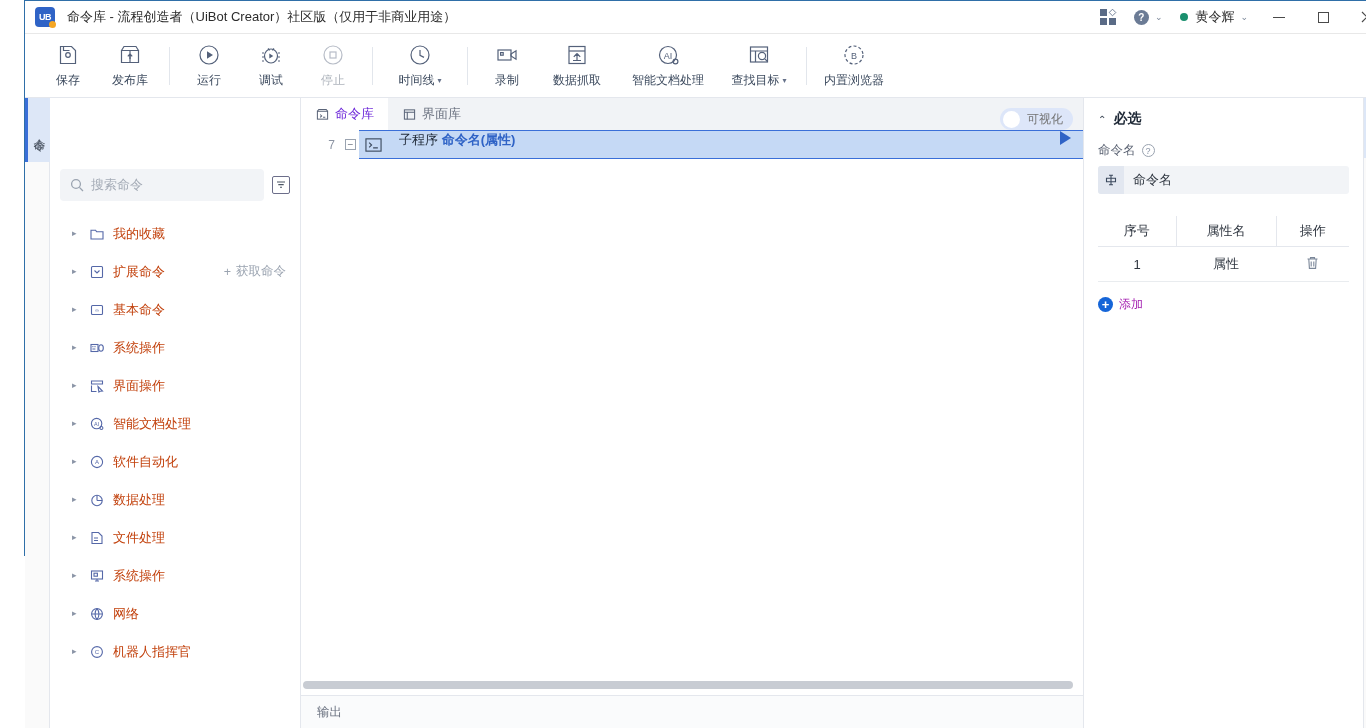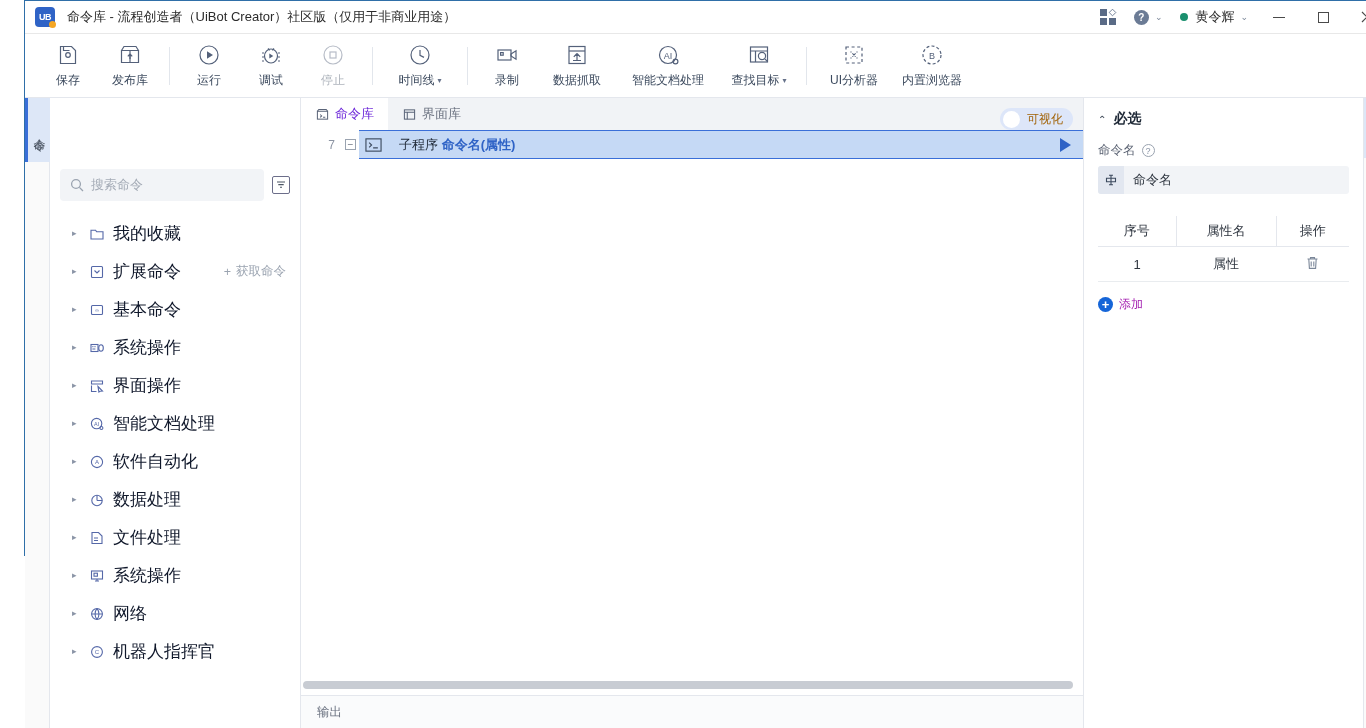--- a/index.html
+++ b/index.html
@@ -74,43 +74,43 @@
   .search-row { display:flex; align-items:center; padding:12px 10px 8px 10px; gap:8px; }
   .search-box { flex:1; height:32px; background:#f2f4f7; border-radius:4px;
                 display:flex; align-items:center; padding:0 10px; gap:7px; }
   .search-ph { font-size:13px; color:#a4abb6; }
   .filter-btn { width:18px; height:18px; border:1px solid #6c6e8a; border-radius:2px;
                 display:flex; align-items:center; justify-content:center; }
   .tree { padding-top:6px; overflow:hidden; }
   .tree-row { height:38px; display:flex; align-items:center; padding-left:22px; gap:8px; cursor:default; }
   .arrow { width:9px; color:#8a94a6; font-size:9px; line-height:1; }
   .tree-ico { width:16px; height:16px; display:flex; align-items:center; justify-content:center; color:#5568a8; }
-  .tree-label { font-size:17px; color:#0f172a; }
+  .tree-label { font-size:13px; color:#c2410c; }
   .get-cmd { margin-left:auto; margin-right:14px; display:flex; align-items:center; gap:5px;
              font-size:12.5px; color:#9aa3b0; }
 
   
   .center { flex:1; display:flex; flex-direction:column; background:#fff; min-width:0; }
   .tabbar { height:32px; background:#f1f3f6; display:flex; align-items:flex-end; }
   .etab { height:32px; display:flex; align-items:center; gap:6px; padding:0 14px;
           font-size:13px; color:#6b7280; }
   .etab.active { background:#fff; color:#6d28d9; }
   .etab-ico { width:14px; height:14px; display:flex; align-items:center; justify-content:center; color:#5a6478; }
   .tabbar-right { margin-left:auto; padding-right:10px; display:flex; align-items:center; }
   .vis-toggle { display:flex; align-items:center; gap:7px; background:#dde6f9; border-radius:12px;
                 height:22px; padding:0 10px 0 3px; }
   .vis-knob { width:17px; height:17px; border-radius:50%; background:#fff; }
-  .vis-label { font-size:12px; color:#a16207; }
+  .vis-label { font-size:12px; color:#737373; }
   .editor { flex:1; position:relative; overflow:hidden; background:#fff; }
   .code-row { display:flex; align-items:center; height:29px; }
   .ln { width:40px; text-align:right; font-size:12px; color:#8c94a3; padding-right:6px; }
   .fold { width:18px; display:flex; align-items:center; justify-content:center; }
   .fold i { width:11px; height:11px; border:1px solid #9aa3b0; display:flex;
             align-items:center; justify-content:center; font-size:10px; color:#6b7280; line-height:9px; }
-  .stmt { flex:1; height:29px; display:flex; align-items:center;
+  .stmt { flex:1; height:29px; display:flex; 
           background:#c5d9f5; border-top:1px solid #3a6fd8; border-bottom:1px solid #3a6fd8;
           padding-right:12px; }
   .stmt-ico { width:28px; display:flex; align-items:center; justify-content:center; }
   .stmt-text { font-size:13px; color:#1f2937; margin-left:12px; }
   .stmt-text b { color:#2f63c6; font-weight:bold; }
   .run-tri { margin-left:auto; width:0; height:0; border-left:11px solid #2f63c6;
              border-top:7px solid transparent; border-bottom:7px solid transparent; }
   .hscroll-wrap { height:14px; background:#fff; padding:0 8px 4px 0; }
   .hscroll { height:8px; background:#c8ccd3; border-radius:4px; margin-left:2px; width:770px; }
   .outputbar { height:34px; border-top:1px solid #e4e7ed; background:#fafbfc;
@@ -309,30 +309,20 @@
             <path d="M17.8 15.8 20.5 18.5"></path>
         </svg>
       </span>
       <span class="tb-label">
         <span>查找目标</span><span class="dd-caret">▾</span>
       </span>
     </div>
 
     <div class="tb-sep"></div>
 
-    <div class="tb-item wide">
-      <span class="tb-ico">
-        <svg width="24" height="24" viewBox="0 0 24 24" fill="none" stroke="currentColor" stroke-width="1.2">
-          <rect x="4" y="4" width="16" height="16" stroke-dasharray="3 2.6"></rect>
-          <path d="M9 9.5 9 9 h.6M15 9.5 15 9h-.6M9 14.5 9 15h.6M15 14.5 15 15h-.6"></path>
-          <path d="M10.4 10.4 13.6 13.6M13.6 10.4 10.4 13.6" stroke-width="1.1"></path>
-        </svg>
-      </span>
-      <span class="tb-label">UI分析器</span>
-    </div>
 
     <div class="tb-item wide">
       <span class="tb-ico">
         <svg width="24" height="24" viewBox="0 0 24 24" fill="none" stroke="currentColor" stroke-width="1.2">
           <circle cx="12" cy="12" r="9" stroke-dasharray="3 2.2"></circle>
           <text x="12" y="15.6" font-size="9" fill="currentColor" stroke="none" text-anchor="middle" font-family="Liberation Sans">B</text>
         </svg>
       </span>
       <span class="tb-label">内置浏览器</span>
     </div>

